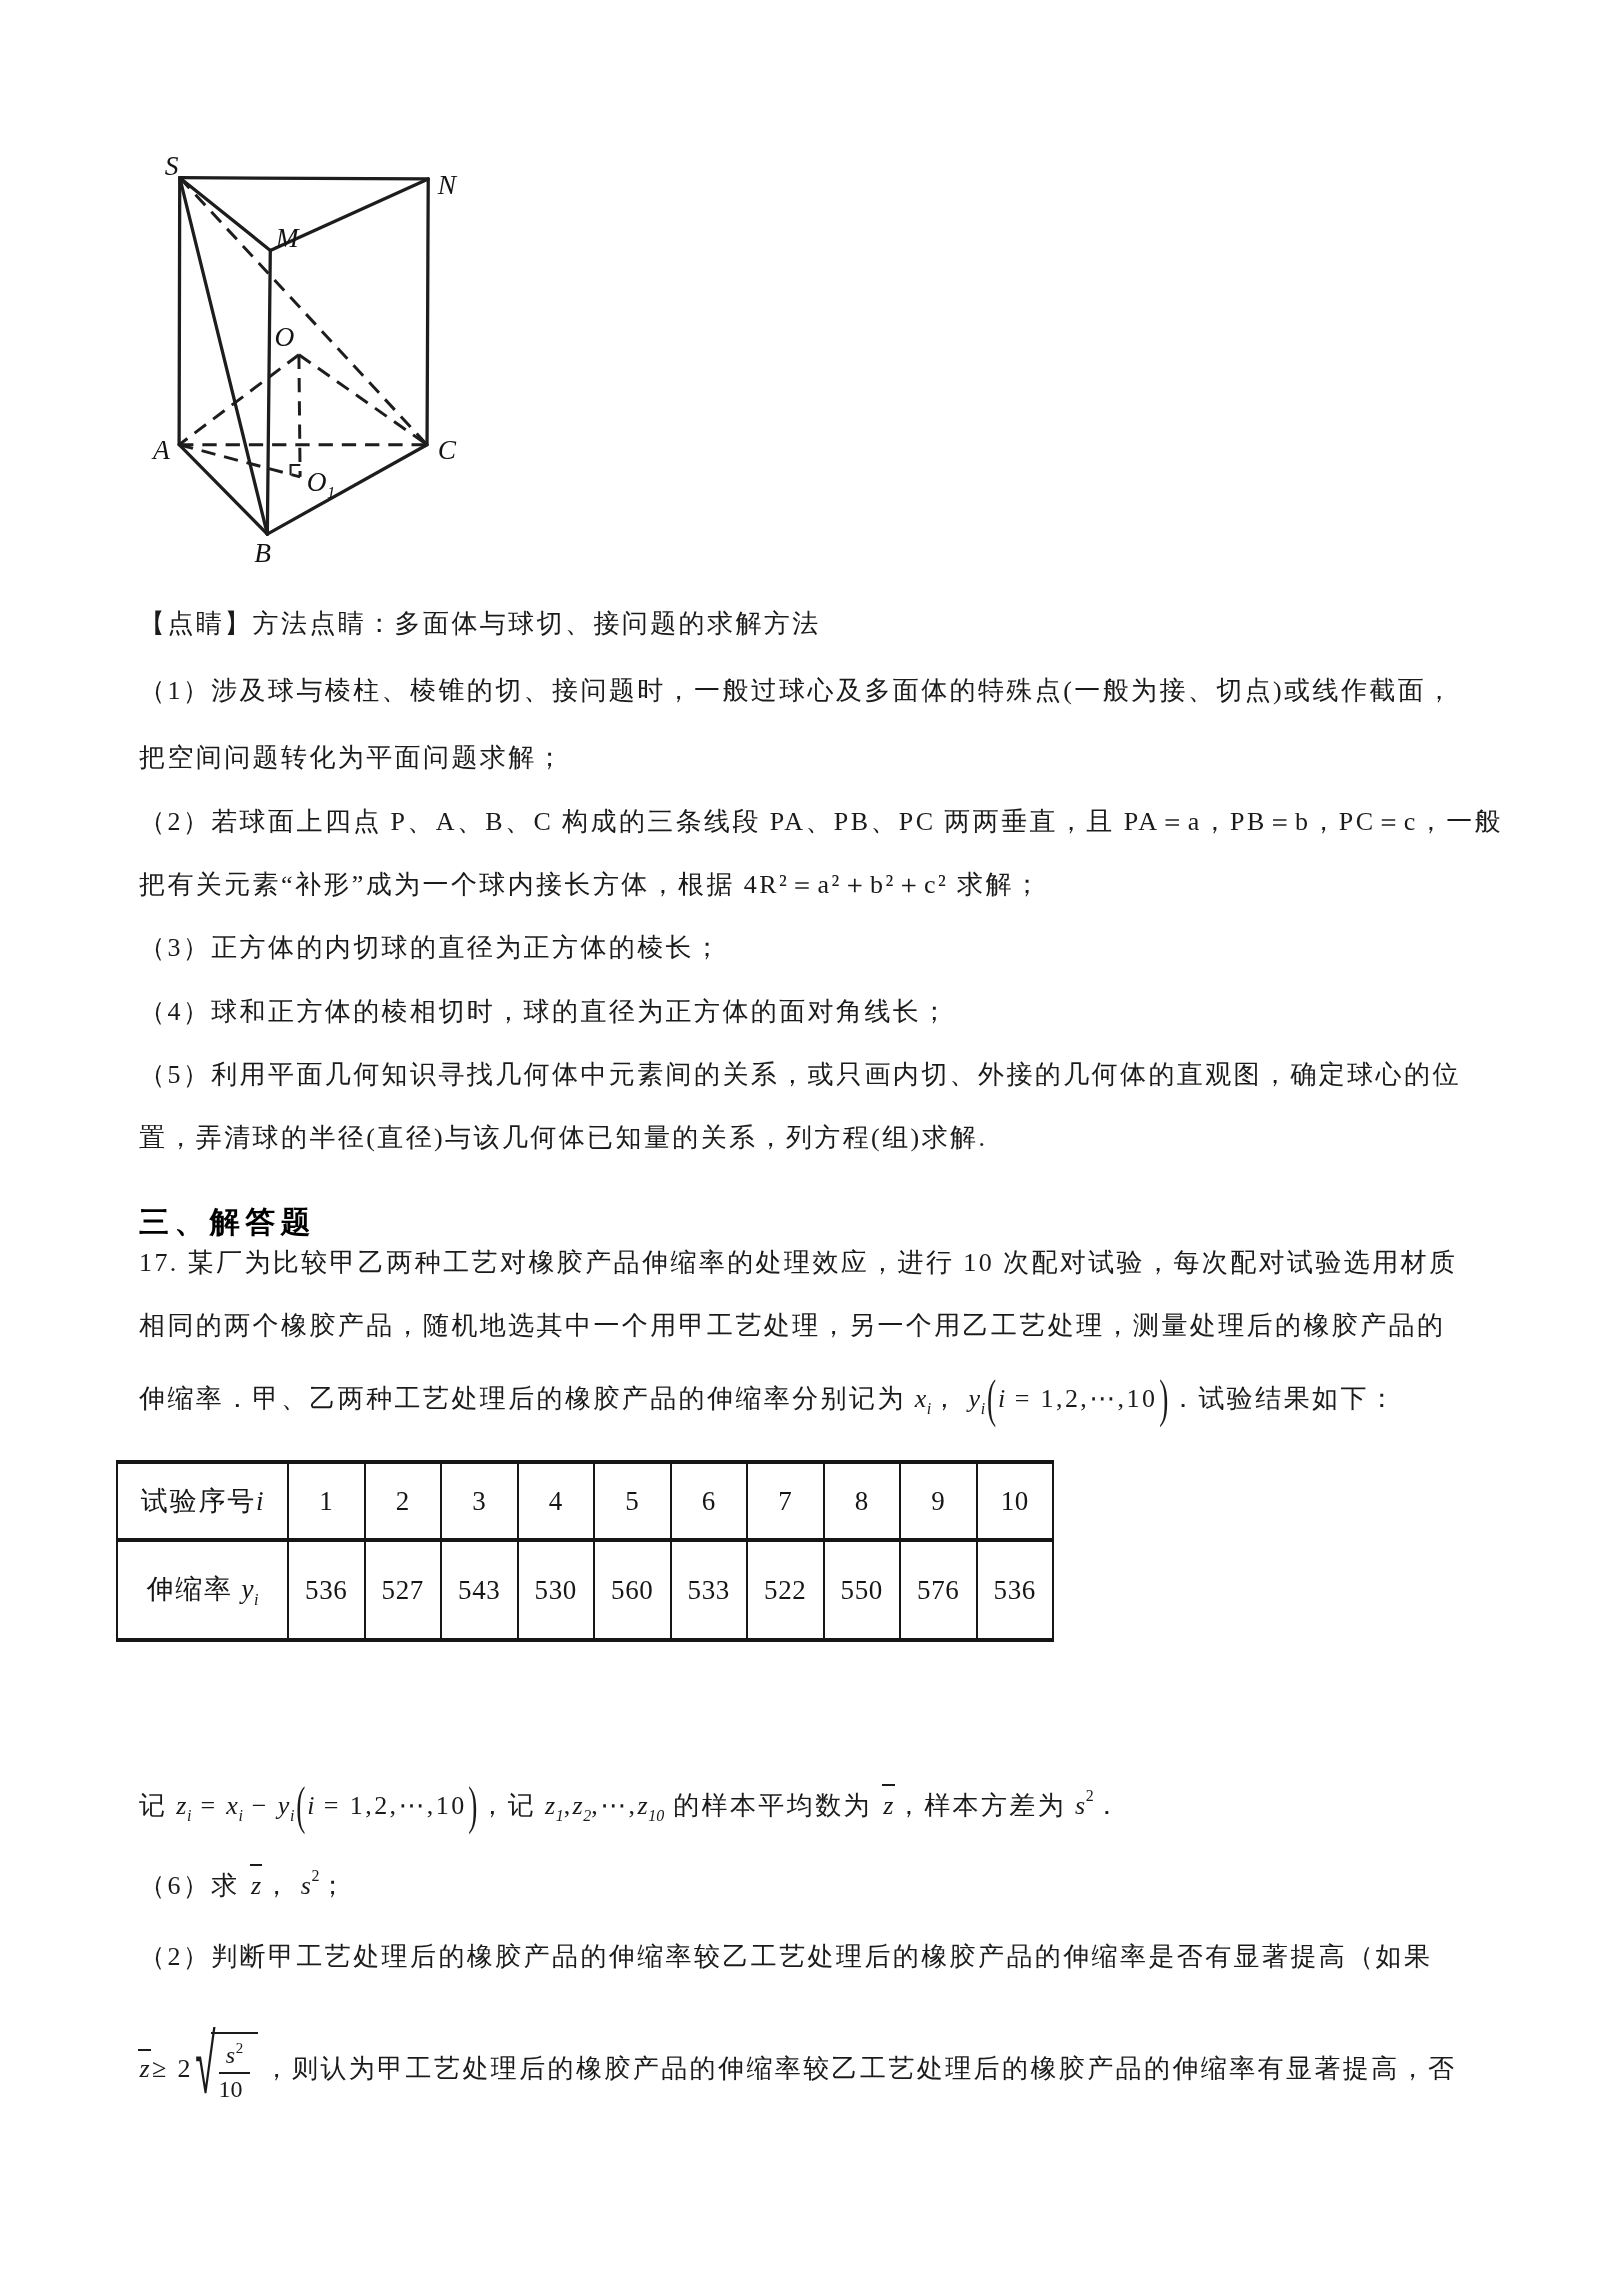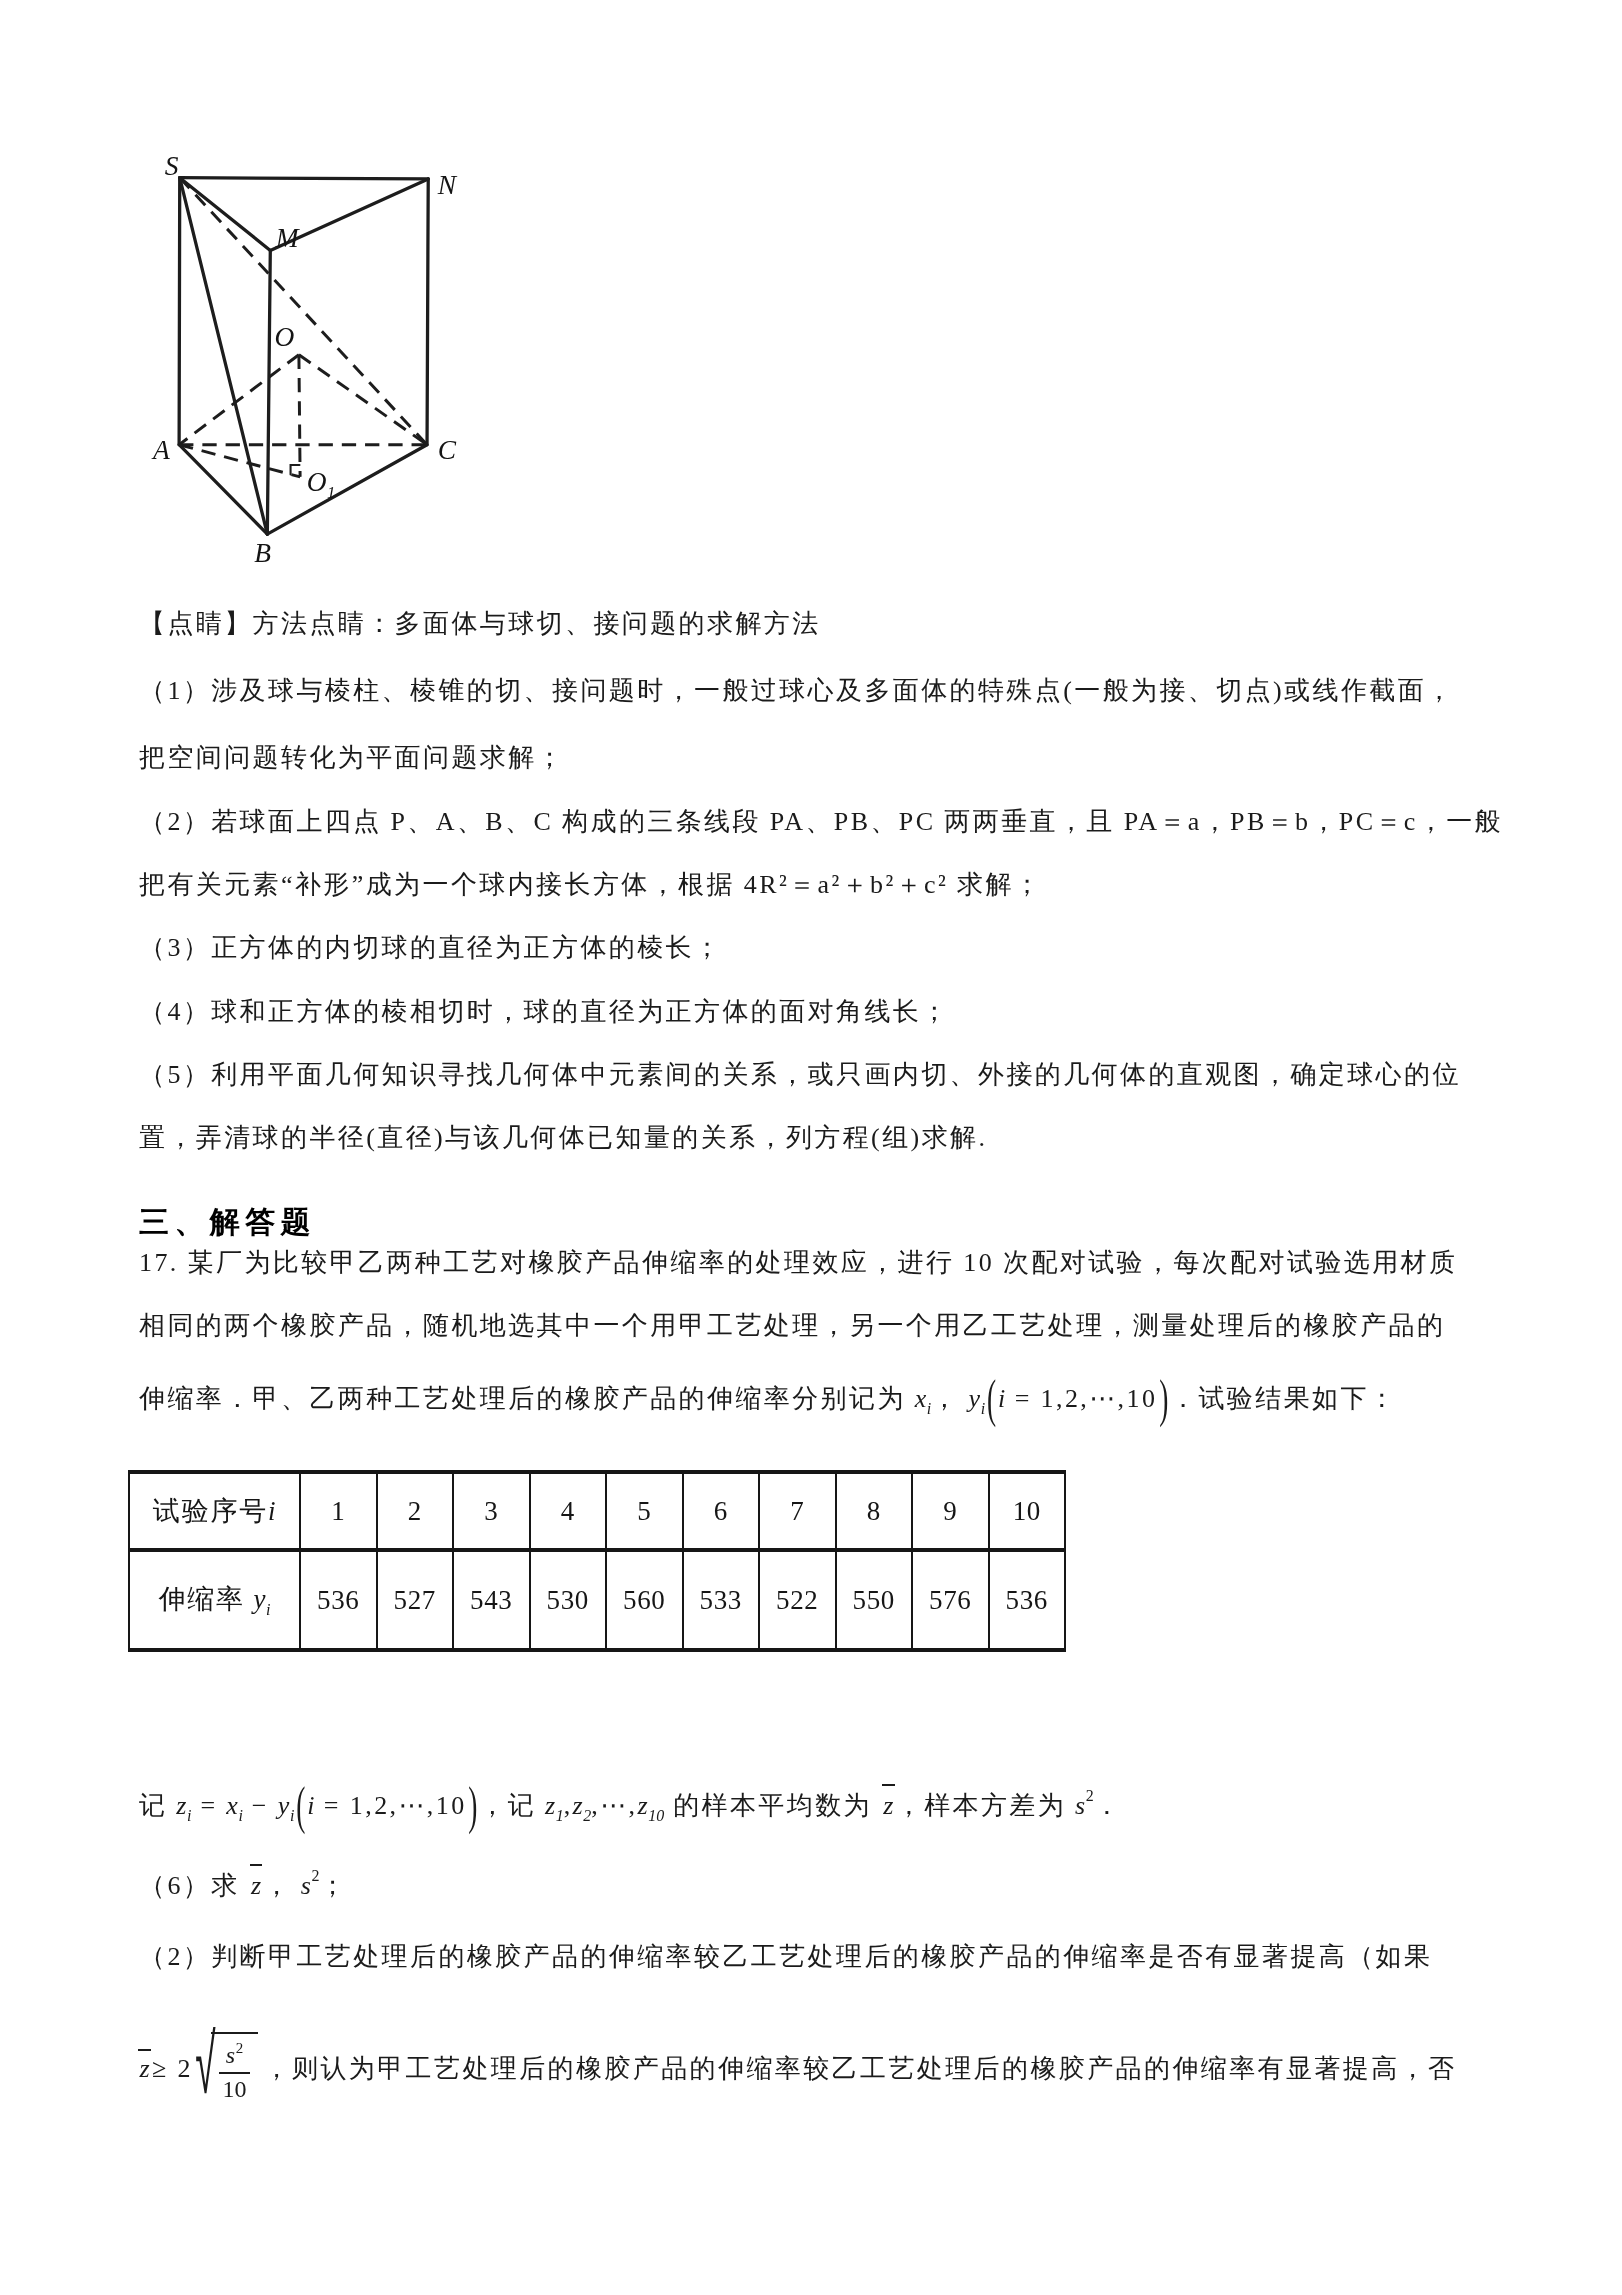--- a/index.html
+++ b/index.html
@@ -22,29 +22,29 @@
          padding:0 2.4px; letter-spacing:0; }
   .ovl::before { content:""; position:absolute; left:1.2px; right:1.2px; top:-4.8px;
          border-top:2.4px solid #1b1b1b; }
   .fline { position:absolute; left:137px; display:flex; align-items:center;
          white-space:nowrap; font-size:26px; letter-spacing:2.4px; }
   .sqrt { display:inline-flex; align-items:center; margin:0 6px 0 2.4px; }
   .rad  { font-family:"DejaVu Sans",sans-serif; font-size:37px; font-weight:200;
           transform:scaleY(2.25); transform-origin:50% 56%; margin-right:-4.2px;
           letter-spacing:0; }
   .radbody { border-top:2.4px solid #1b1b1b; padding:6px 7.2px 1.2px 7.2px; }
-  .frac { display:inline-flex; flex-direction:column; align-items:center;
+  .frac { display:inline-flex; flex-direction:column; align-items:flex-start;
           line-height:1.15; font-size:24px; letter-spacing:0; }
   .fnum { padding:0 7.2px 2.4px 7.2px; border-bottom:2.4px solid #1b1b1b; }
   .fden { padding-top:2.4px; }
   .fnum .sp { font-size:15px; vertical-align:9.5px; }
   table.results {
-    position:absolute; left:128px; top:1460px; width:938px;
+    position:absolute; left:116px; top:1460px; width:938px;
     border-collapse:collapse; table-layout:fixed;
-    font-size:27px; letter-spacing:0.6px; color:#161616;margin-top:10px;
+    font-size:27px; letter-spacing:0.6px; color:#161616;
   }
   table.results td {
     border-left:2.4px solid #161616; border-right:2.4px solid #161616;
     border-top:4.8px solid #161616; border-bottom:4.8px solid #161616;
     text-align:center; vertical-align:middle; padding:0;
   }
   td.lab { text-align:left; padding-left:18px; letter-spacing:1.8px; }
   svg .solid  { stroke:#1d1d1d; stroke-width:5.5; fill:none; stroke-linecap:round; }
   svg .dashed { stroke:#1d1d1d; stroke-width:5; fill:none; stroke-dasharray:24 15; }
   svg text { font-family:"Liberation Serif","DejaVu Serif",serif;

